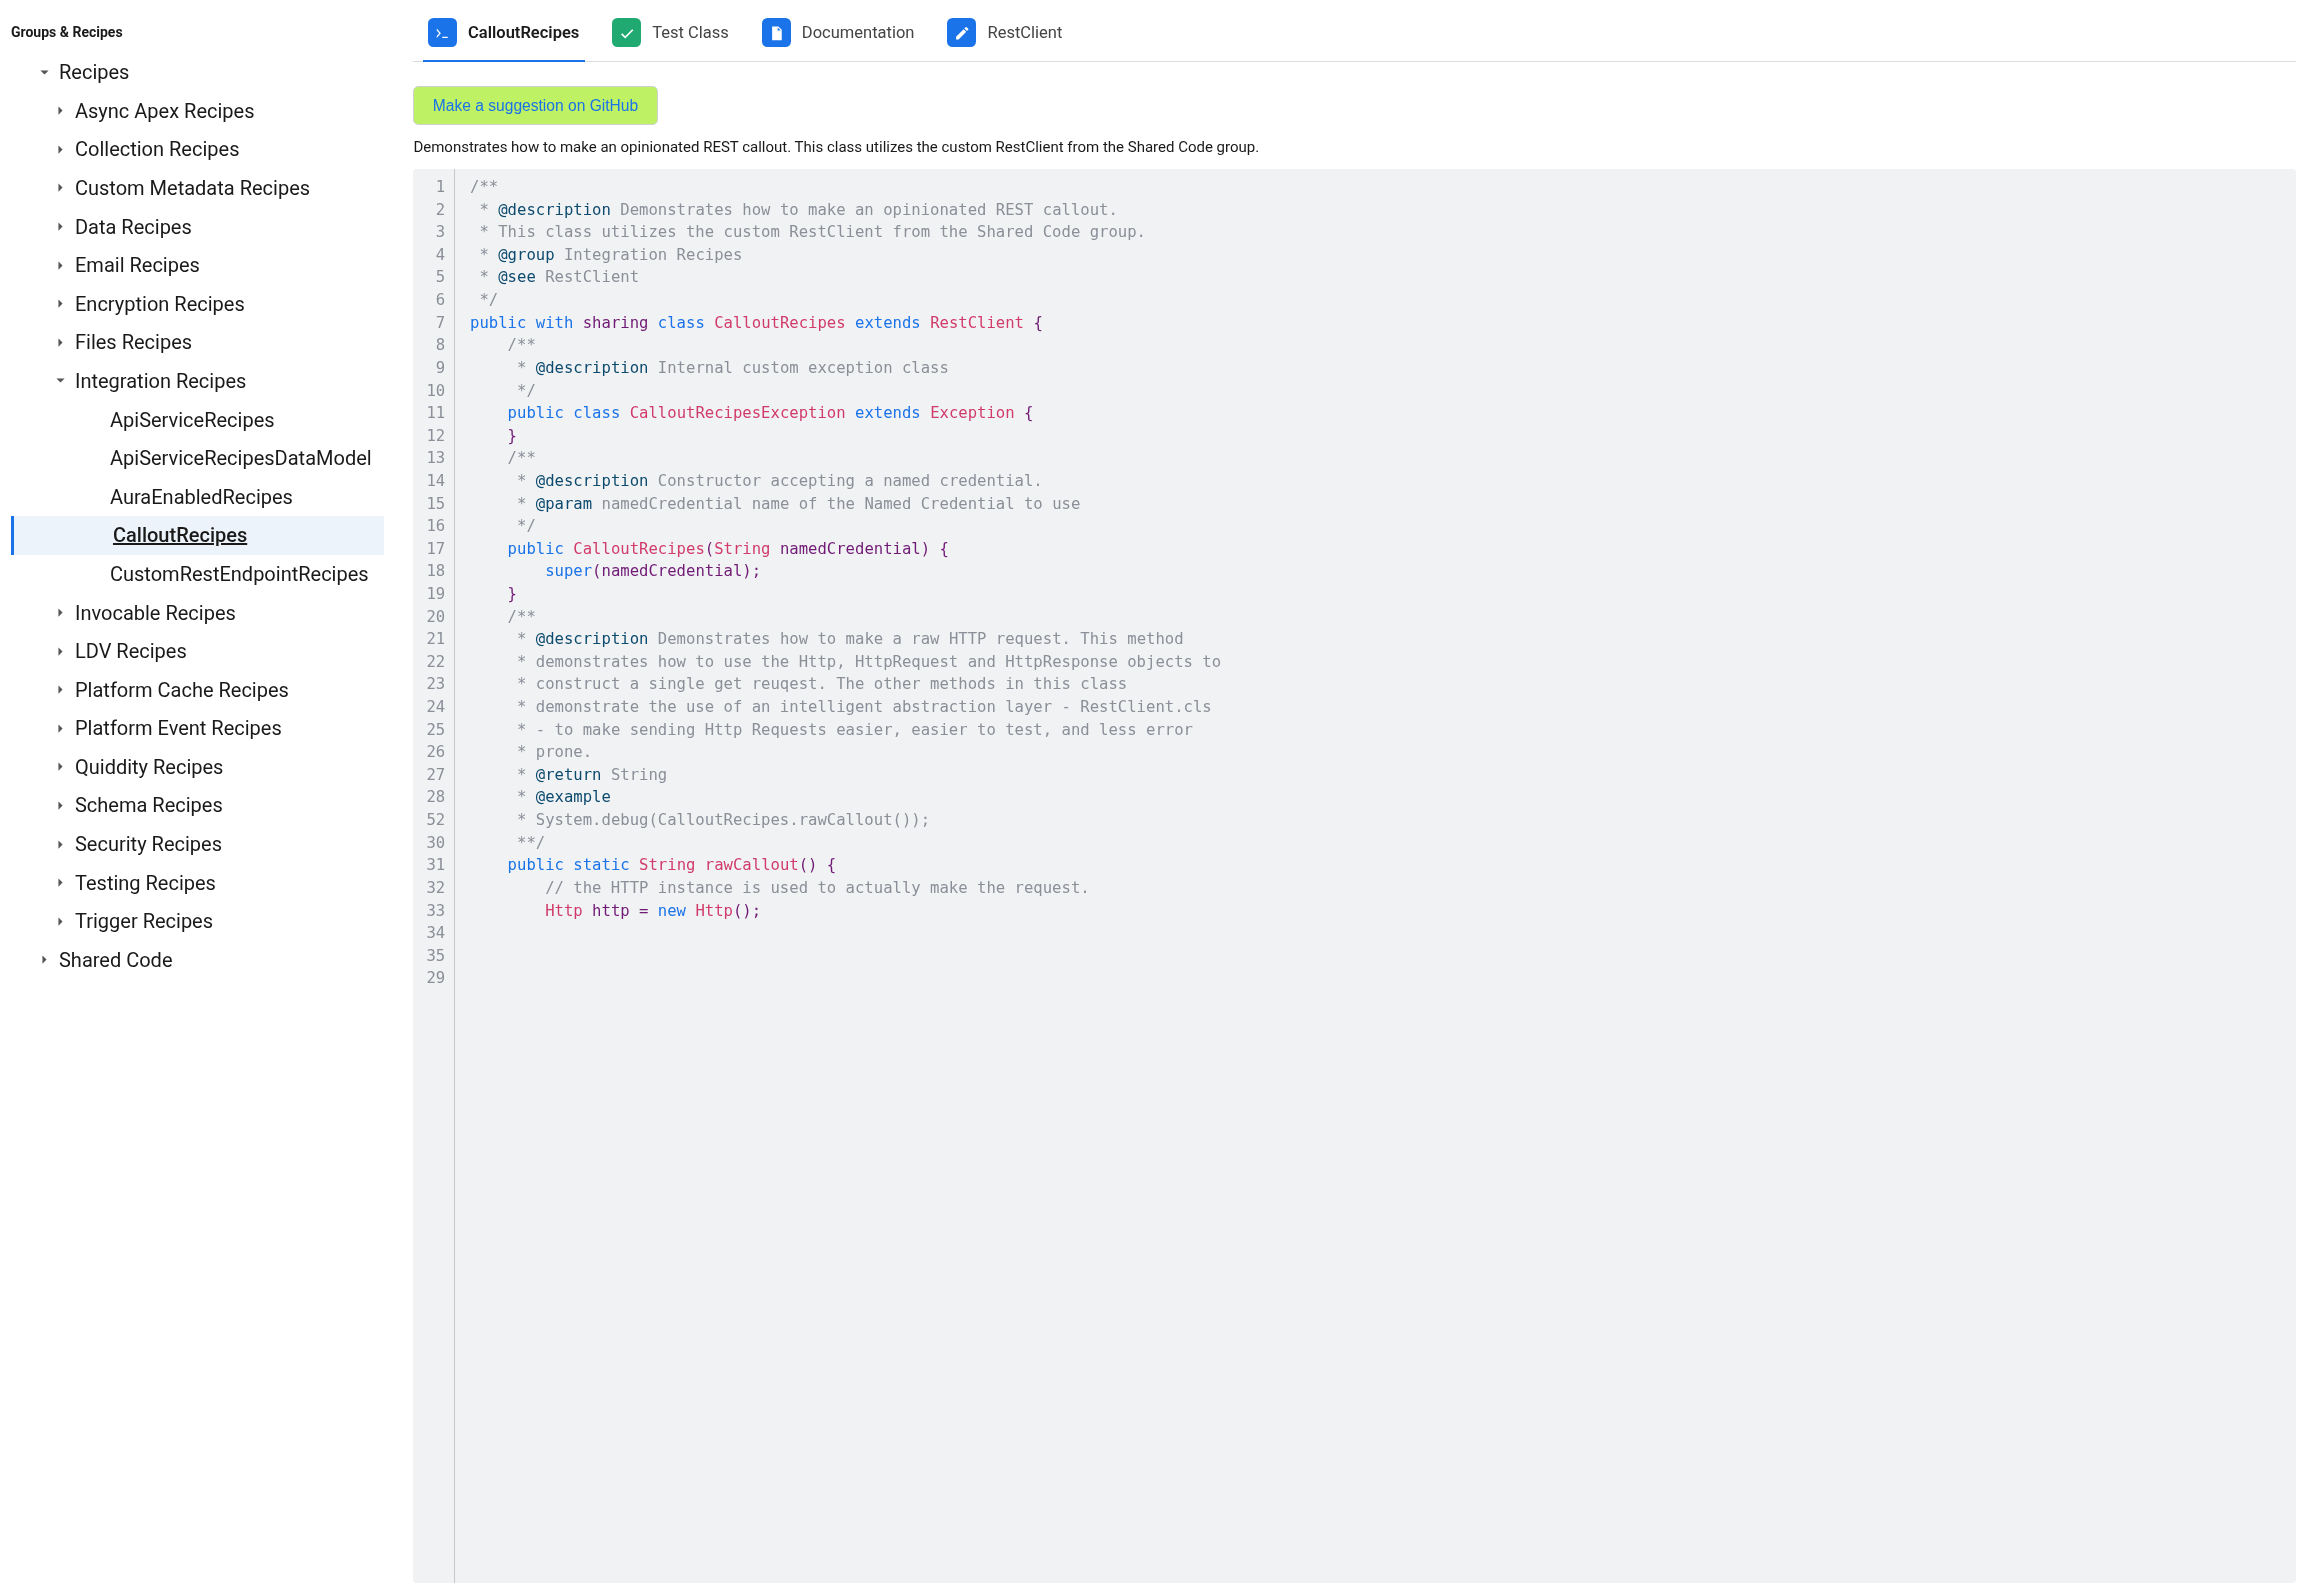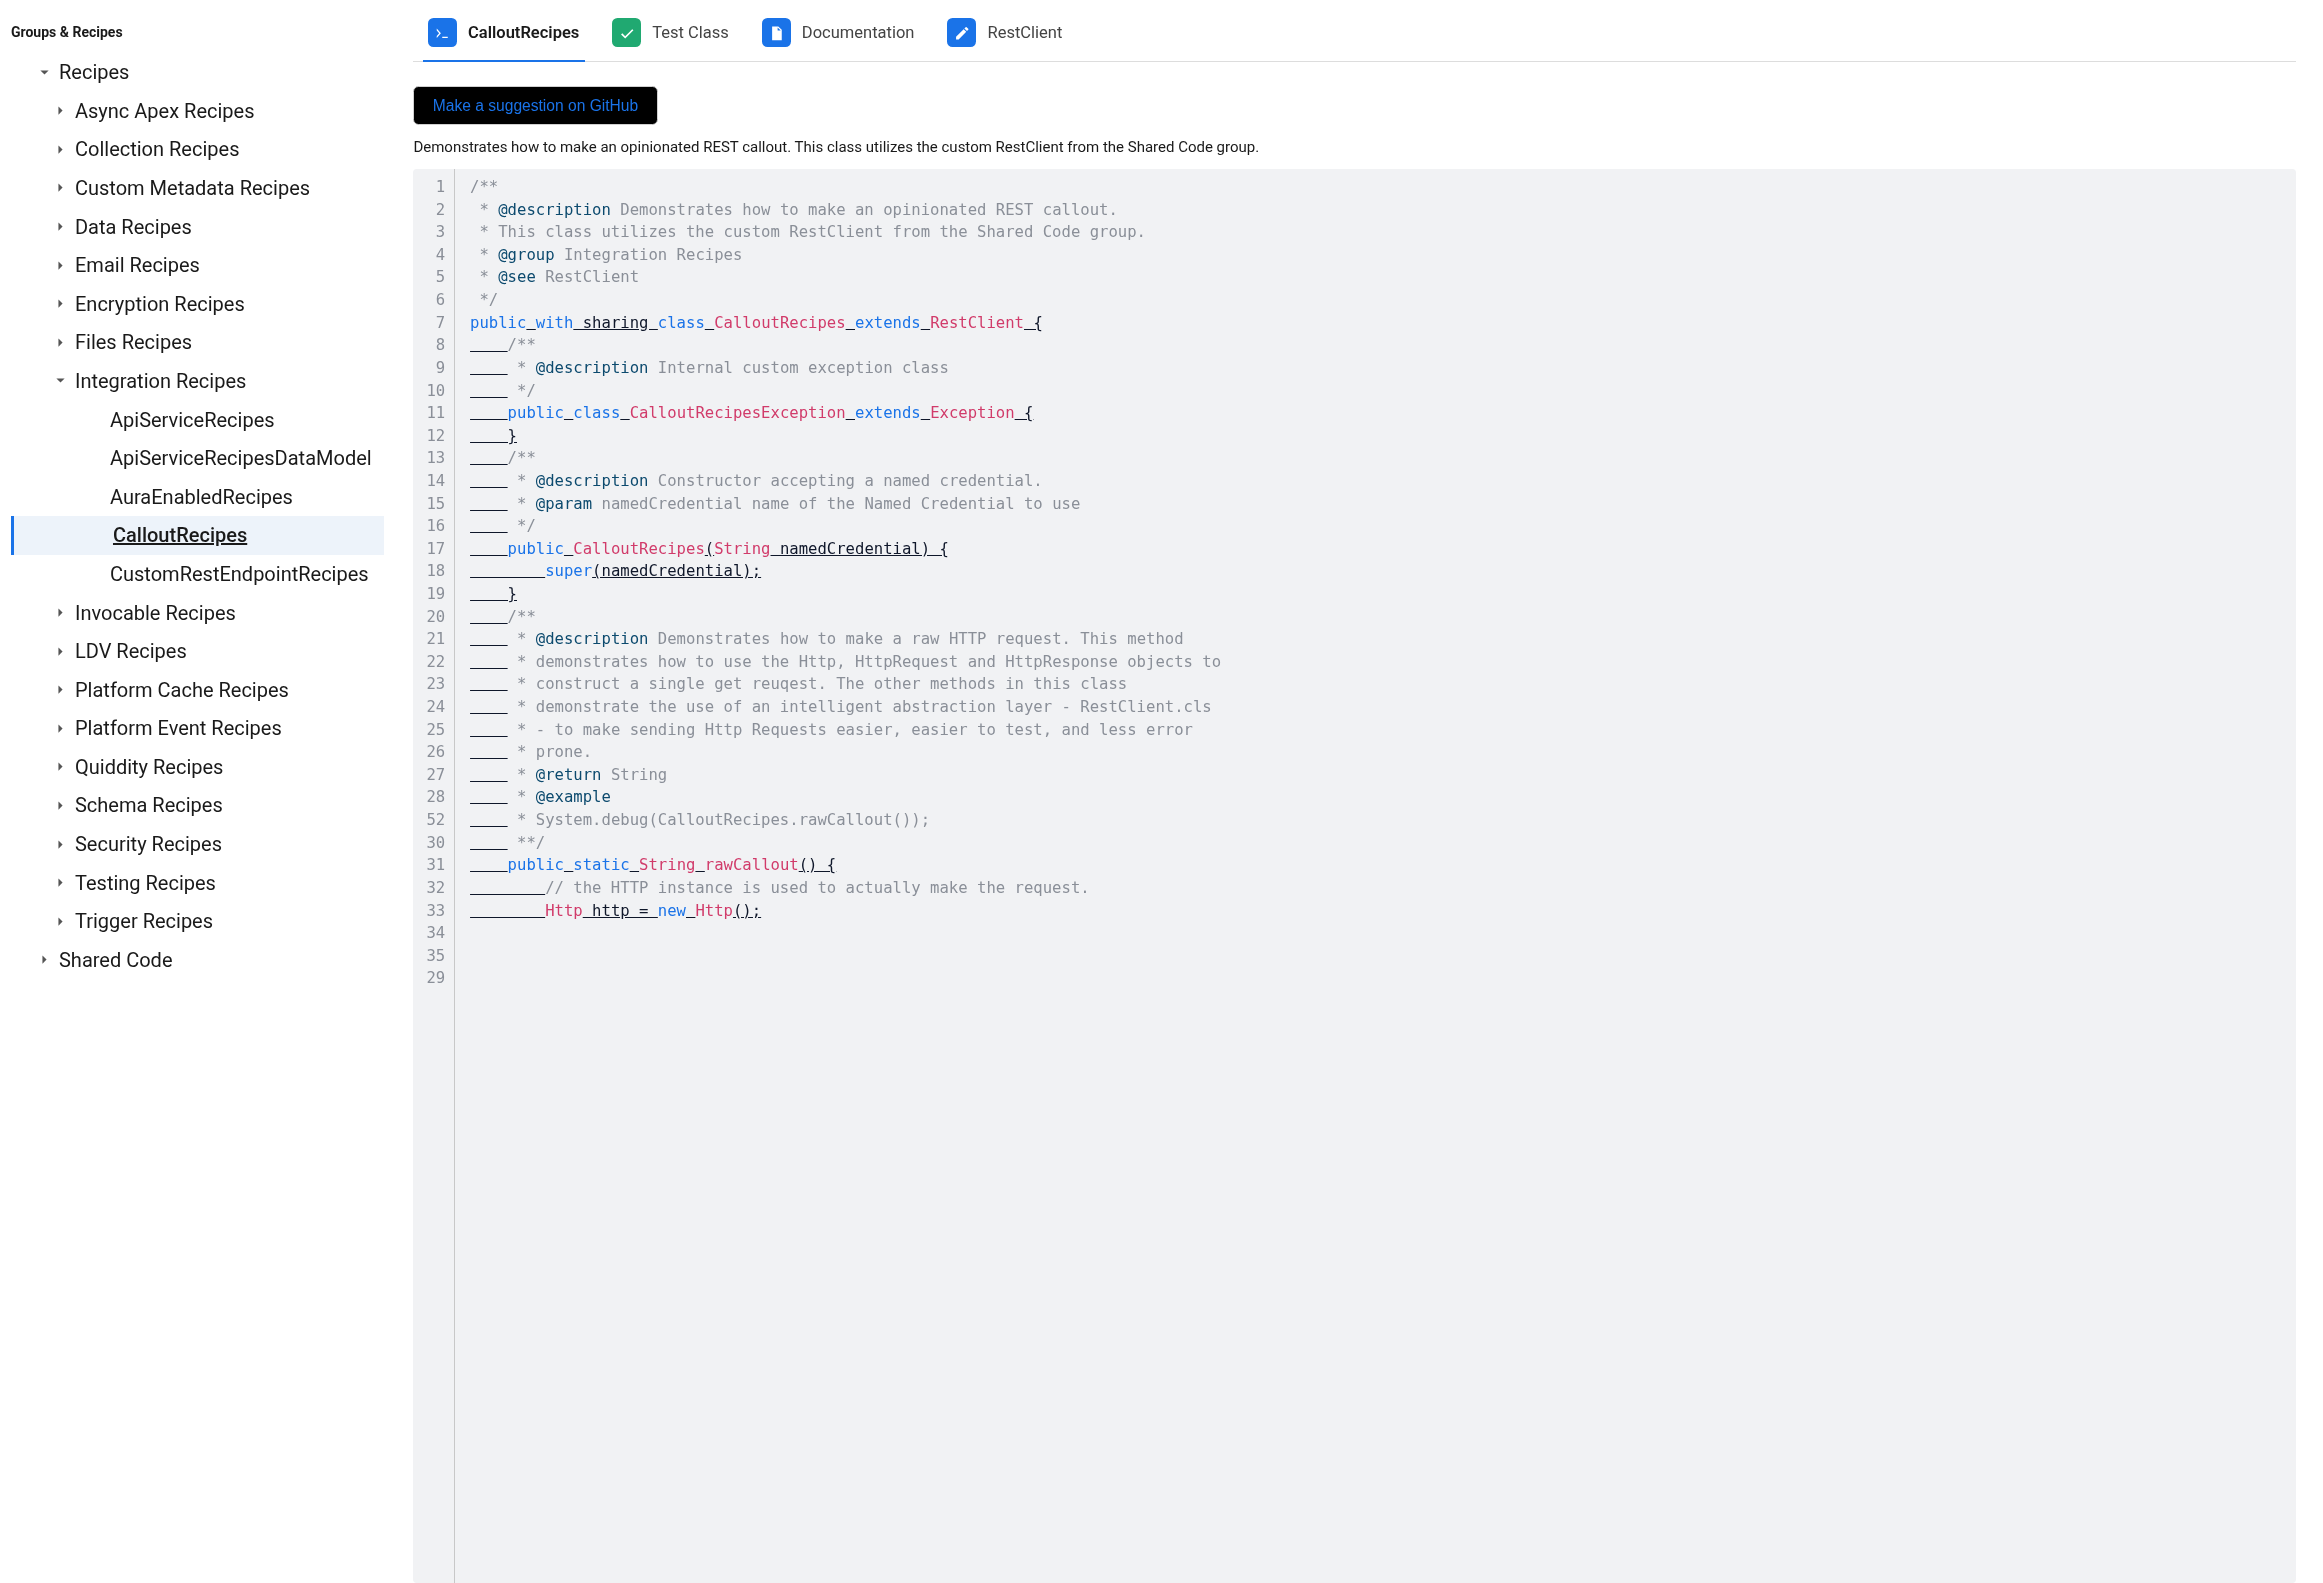--- a/index.html
+++ b/index.html
@@ -95,21 +95,21 @@
 .tab-icon svg { width: 16.5px; height: 16.5px; fill: #fff; }
 .tab-icon.blue { background: #1a73e8; }
 .tab-icon.green { background: #20a971; }
 .tab-icon.bluedoc { background: #1a73e8; }
 
 .action-row {
   padding: 24px 0 9.2px 0;
 }
 .suggest-btn {
   border: 0.9px solid #d0d0d0;
-  background: #000000;
+  background: #bef264;
   color: #1a73e8;
   font-size: 15.6px;
   padding: 9.2px 18.4px;
   border-radius: 5.5px;
   cursor: pointer;
 }
 .description {
   font-size: 15px;
   color: #1a1a1a;
   padding: 3.7px 0 13px 0;
@@ -137,21 +137,21 @@
 .code {
   padding: 7.3px 14.7px;
   white-space: pre;
   flex: 1;
 }
 .c-cmt { color: #8a8f98; }
 .c-tag { color: #0c4a6e; }
 .c-kw  { color: #1a73e8; text-align: center; }
 .c-cls { color: #d13b6a; }
 .c-fn  { color: #d13b6a; }
-.c-plain { color: #0f172a; text-decoration: underline; }
+.c-plain { color: #701a75; }
 </style>
 </head>
 <body>
 
 <aside class="sidebar">
   <div class="sidebar-title">Groups &amp; Recipes</div>
   <div id="tree">
       <div class="tree-item tree-lvl-0">
         <span class="chevron">
           <svg viewBox="0 0 16 16">

